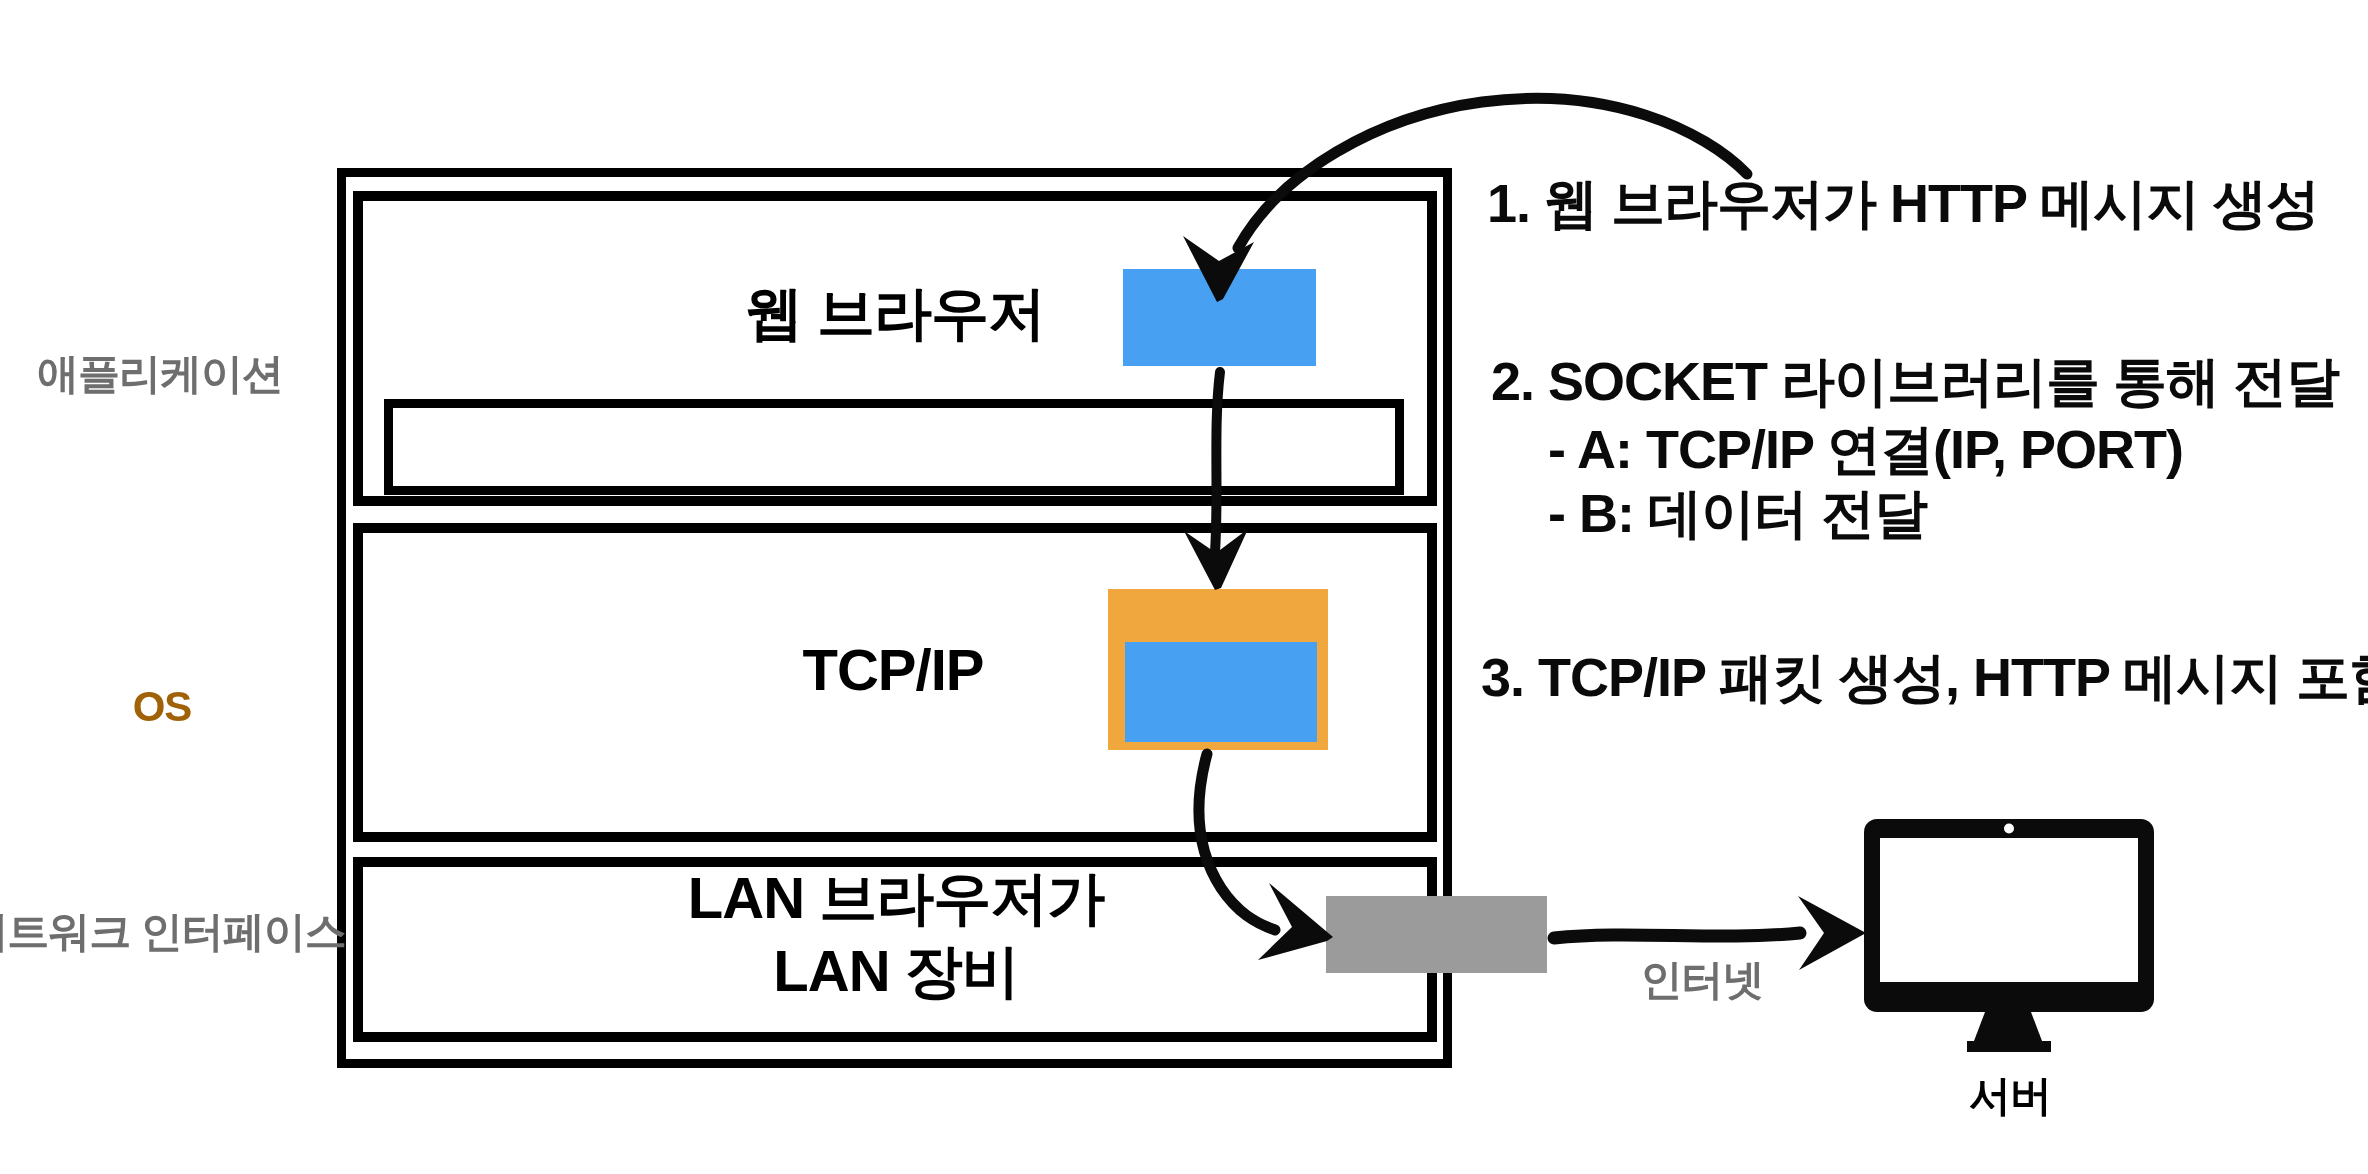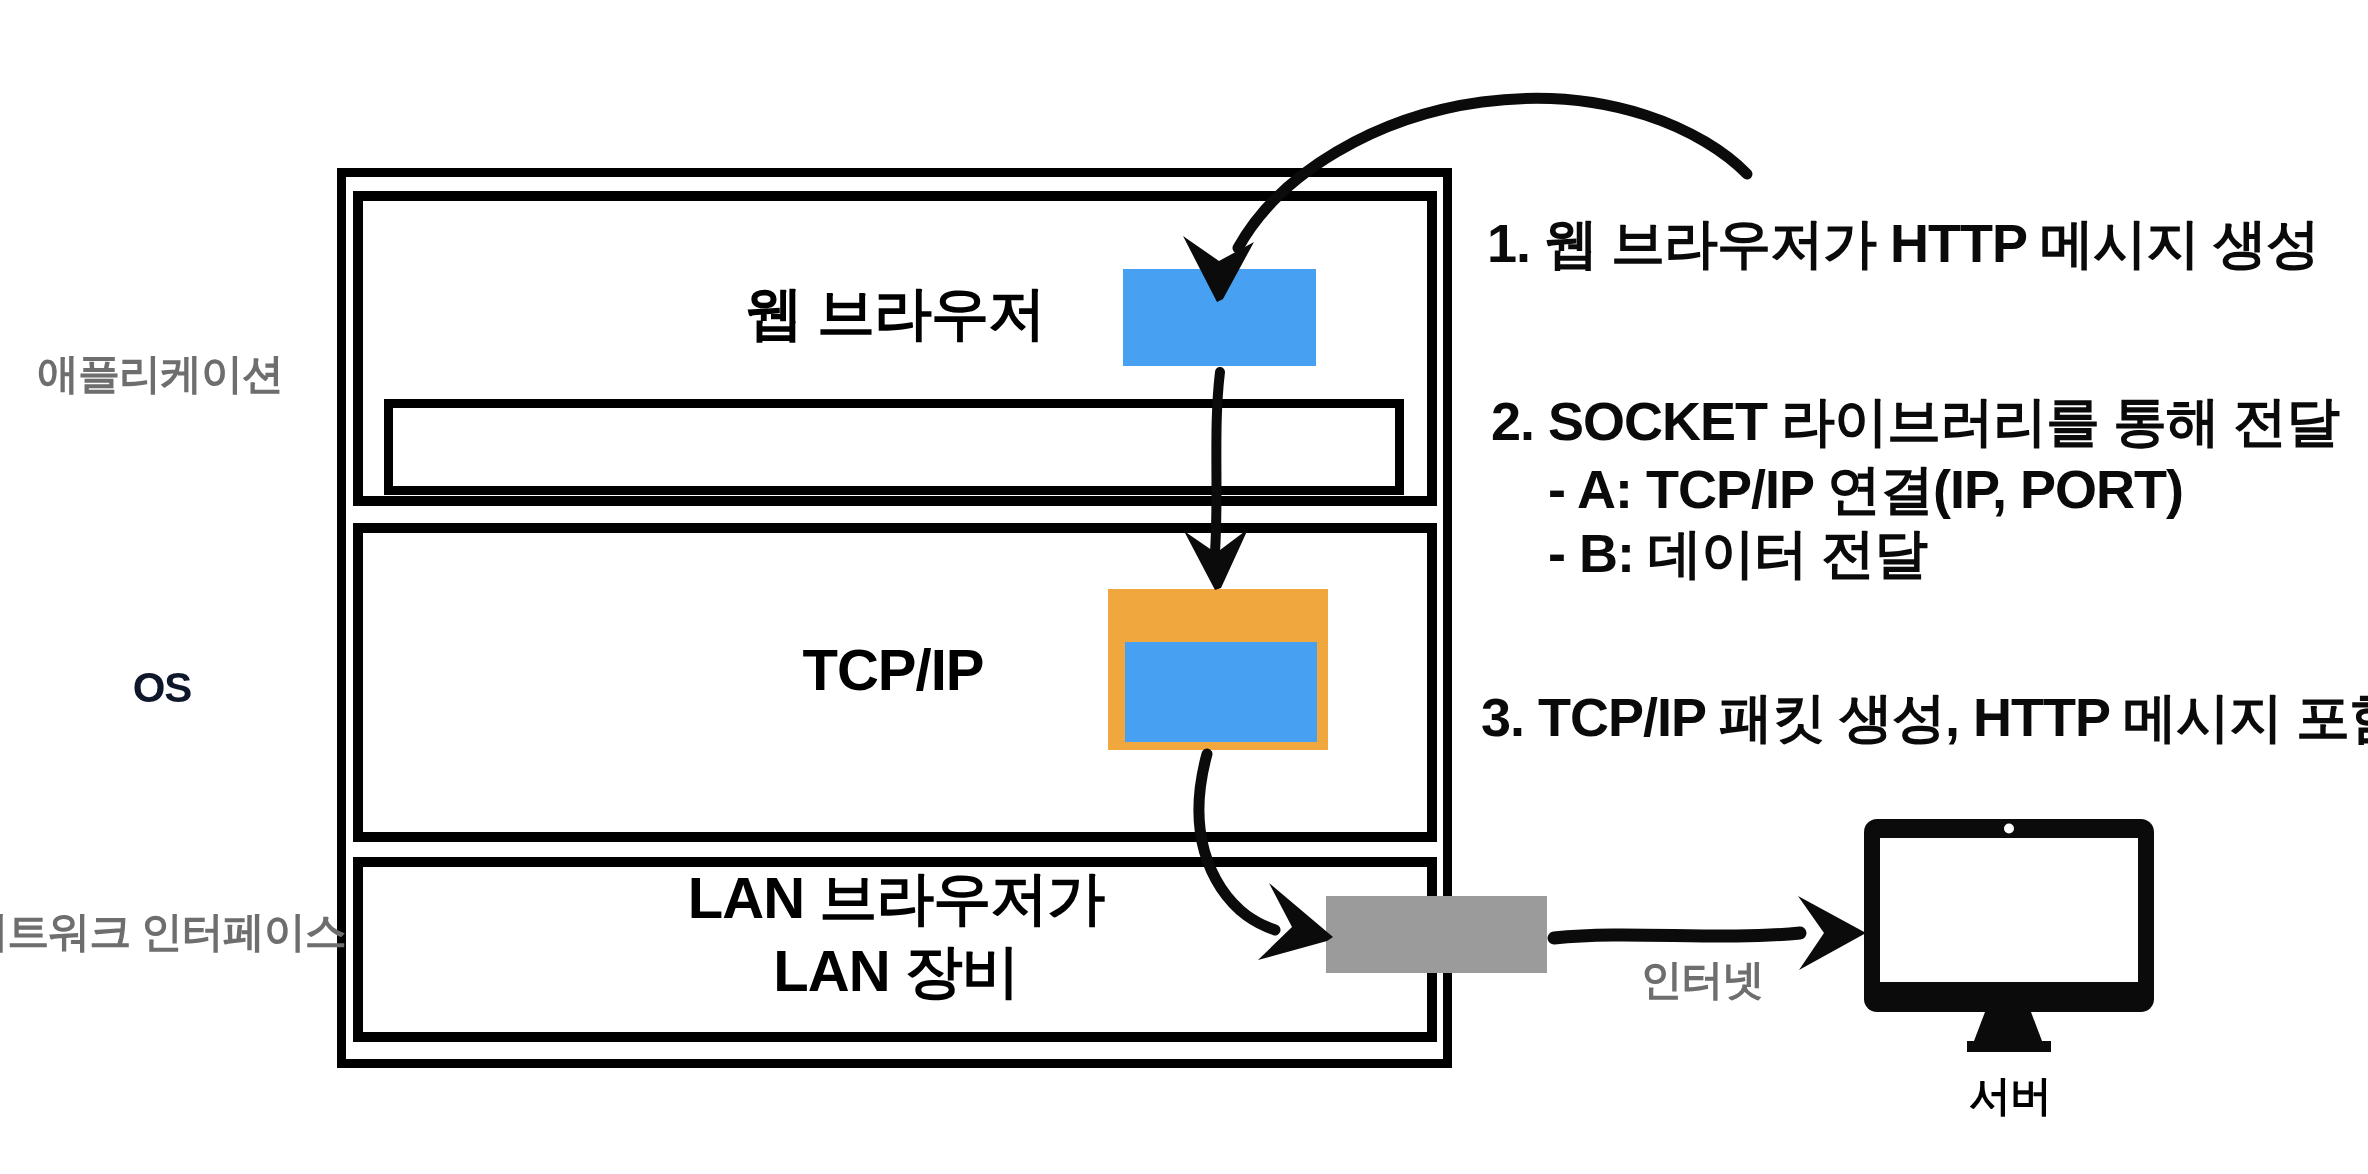--- a/index.html
+++ b/index.html
@@ -27,21 +27,21 @@
   .center-label{
     position:absolute;transform:translate(-50%,-50%);
     white-space:nowrap;font-weight:bold;color:#000000;z-index:4;
   }
   .box-label{font-size:58px;letter-spacing:-1px;}
   .socket-label{font-size:56px;letter-spacing:-1px;}
   .side-label{font-size:42px;letter-spacing:-1px;}
   .note{
     position:absolute;transform:translateY(-50%);
     white-space:nowrap;font-weight:bold;color:#0a0a0a;
-    font-size:54px;letter-spacing:-1px;z-index:4;margin-top:40px;
+    font-size:54px;letter-spacing:-1px;z-index:4;
   }
   
   #arrow-layer{position:absolute;left:0;top:0;width:2368px;height:1174px;z-index:6;pointer-events:none;}
   #server-icon{position:absolute;left:1864px;top:819px;width:290px;height:233px;z-index:3;}
   .stroke-ink{stroke:#0b0b0b;fill:none;stroke-linecap:round;}
   .fill-ink{fill:#0b0b0b;stroke:none;}
 </style>
 </head>
 <body>
 
@@ -53,21 +53,21 @@
   <div class="box os-box"></div>
   <div class="box net-box"></div>
 
   <div class="block http-block" style="background-color: rgb(72, 160, 242);"></div>
   <div class="block packet-block" style="background-color: rgb(240, 167, 62);">
     <div class="payload-block" style="background-color: rgb(72, 160, 242);"></div>
   </div>
   <div class="block frame-block" style="background-color: rgb(155, 155, 155);"></div>
 
   <div class="center-label side-label" style="left: 160px; top: 342px; color: rgb(110, 110, 110); margin-top: 32px;">애플리케이션</div>
-  <div class="center-label side-label" style="left: 162px; top: 688px; color: #0f172a;">OS</div>
+  <div class="center-label side-label" style="left: 162px; top: 707px; color: #a16207;">OS</div>
   <div class="center-label side-label" style="left: 156px; top: 932px; color: rgb(110, 110, 110);">네트워크 인터페이스</div>
 
   <div class="center-label box-label" style="left:895px;top:314px;">웹 브라우저</div>
   <div class="center-label box-label" style="left:893px;top:669px;">TCP/IP</div>
   <div class="center-label box-label" style="left:896px;top:899px;">LAN 브라우저가</div>
   <div class="center-label box-label" style="left:896px;top:972px;">LAN 장비</div>
 
   <div class="note" style="left:1487px;top:204px;">1. 웹 브라우저가 HTTP 메시지 생성</div>
   <div class="note" style="left:1491px;top:382px;">2. SOCKET 라이브러리를 통해 전달</div>
   <div class="note" style="left:1548px;top:450px;">- A: TCP/IP 연결(IP, PORT)</div>

